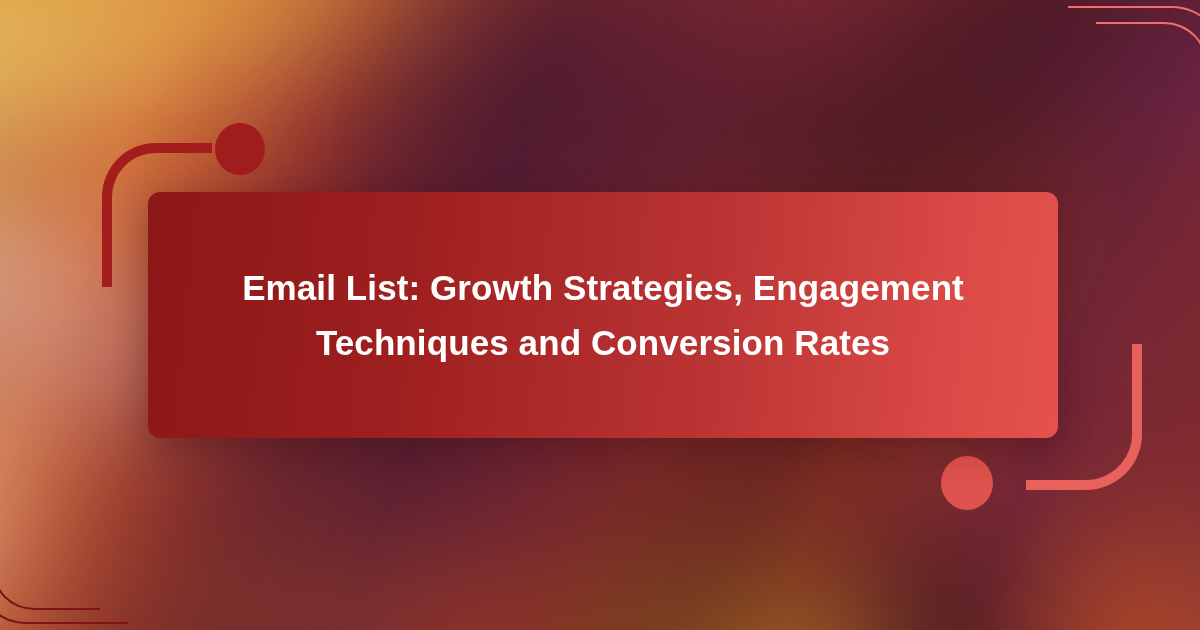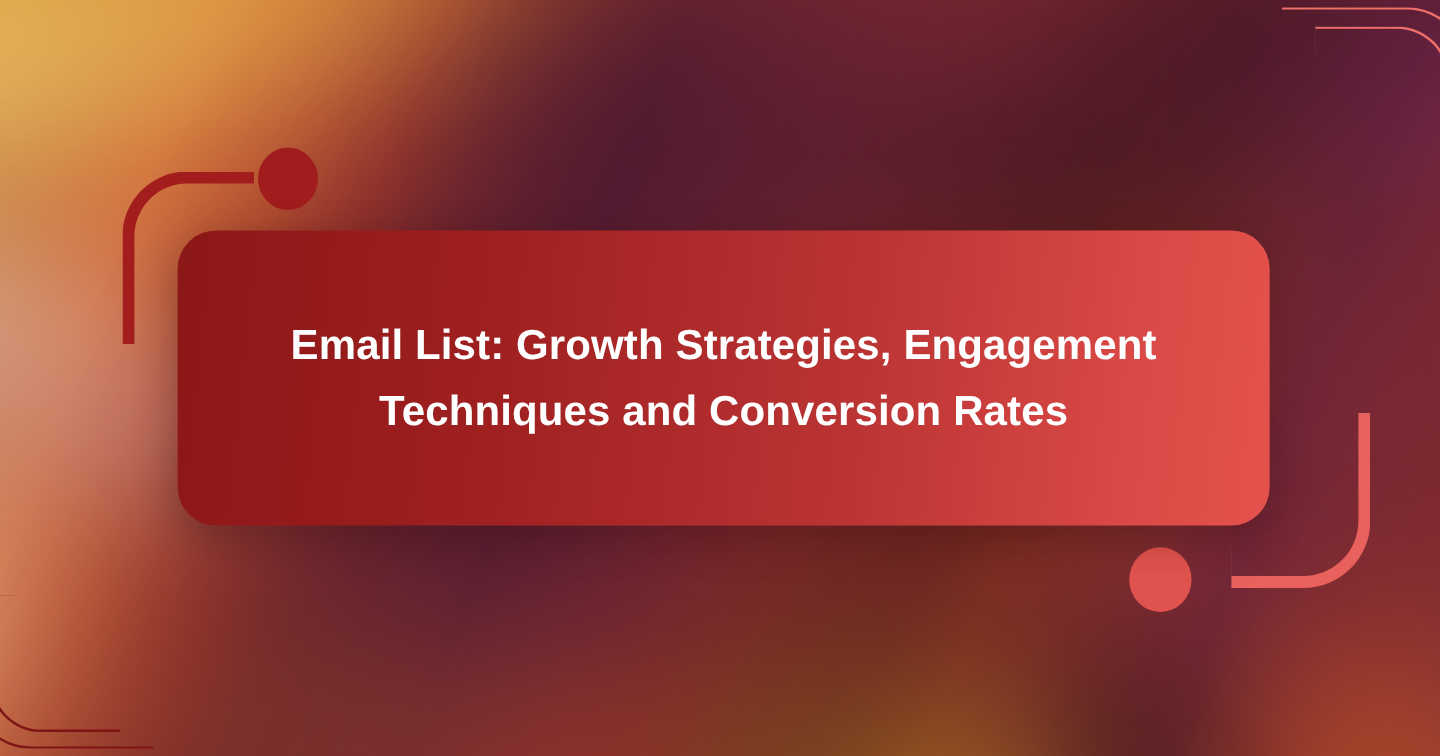--- a/index.html
+++ b/index.html
@@ -136,21 +136,21 @@
   #dot-tl { left: 215px; top: 123px; width: 50px; height: 52px; background: #a11d1d; }
   #dot-br { left: 941px; top: 456px; width: 52px; height: 54px; background: #e0524d; }
 
   
   #title-card {
     position: absolute;
     left: 148px;
     top: 192px;
     width: 910px;
     height: 246px;
-    border-radius: 32px;
+    border-radius: 12px;
     background: linear-gradient(96deg, #8c1717 0%, #9e1f1f 28%, #bb3434 62%, #db4a46 88%, #e5524d 100%);
     display: flex;
     align-items: center;
     justify-content: flex-start;
     box-shadow: 0 10px 34px rgba(50,8,8,0.32);
   }
   #title-text {
     margin: 0;
     padding: 0 64px;
     color: #ffffff;

